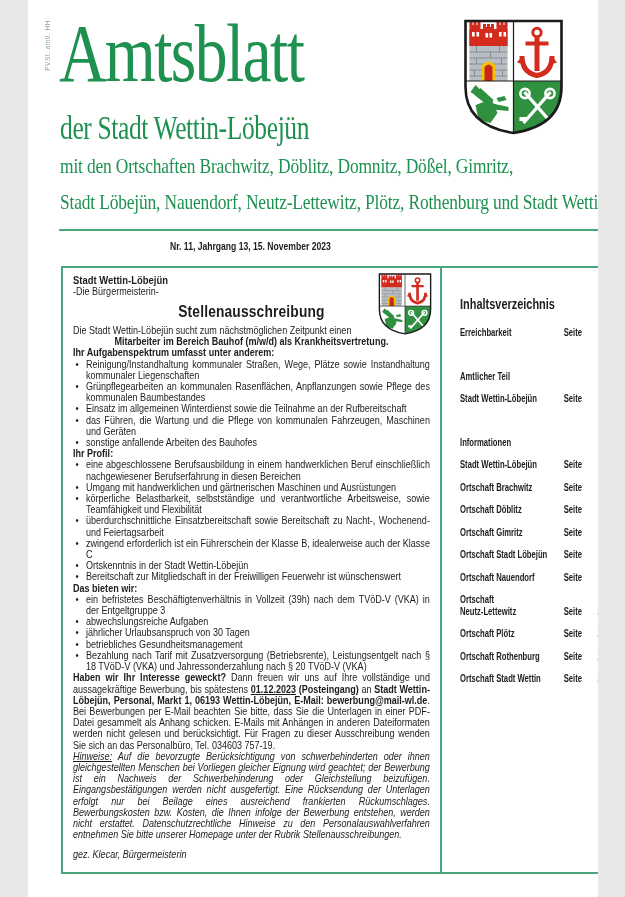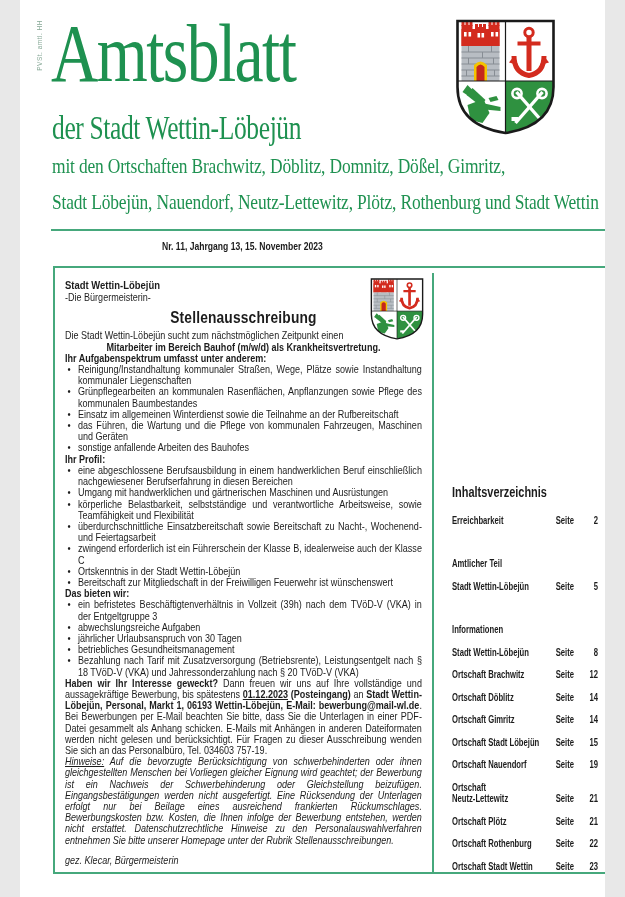--- a/index.html
+++ b/index.html
@@ -1,20 +1,19 @@
 <!DOCTYPE html>
 <html lang="de"><head>
 <meta charset="utf-8">
 <style>
   html,body{margin:0;padding:0;background:#e8e8e8;}
   .page{
     position:relative;width:570px;height:897px;background:#ffffff;
     font-family:"Liberation Sans",sans-serif;color:#1c1c1c;overflow:hidden;
     margin:0 auto;
-    padding-left:15px;
   }
   
   .edge-note{
     position:absolute;left:16px;top:20px;font-size:6.5px;color:#86a896;
     writing-mode:vertical-rl;transform:rotate(180deg);letter-spacing:.5px;
   }
   .mast-title{
     position:absolute;left:31px;top:13px;
     font-family:"Liberation Serif",serif;font-weight:400;color:#1e9150;
     font-size:82px;line-height:1;white-space:nowrap;
@@ -36,21 +35,21 @@
   .district.l2{top:190px;}
   .mast-rule{position:absolute;left:31px;top:229px;width:569px;height:2px;background:#46a87c;}
   .issue-line{
     position:absolute;left:142px;top:240px;font-size:11px;font-weight:bold;
     white-space:nowrap;transform:scaleX(.78);transform-origin:0 0;
   }
   .coa-large{position:absolute;left:435px;top:19px;width:101px;height:118px;}
   
   .content{
     position:absolute;left:33px;top:266px;width:555px;height:608px;
-    border:2px solid #46a87c;box-sizing:border-box;display:flex;background:#fff;align-items:flex-end;
+    border:2px solid #46a87c;box-sizing:border-box;display:flex;background:#fff;
   }
   .left-col{
     width:379px;box-sizing:border-box;border-right:2px solid #46a87c;
     padding:7px 10px 6px 10px;position:relative;overflow:hidden;
   }
   .col-squeeze{
     width:415px;transform:scaleX(.86);transform-origin:0 0;
     font-size:10.5px;line-height:11.2px;text-align:justify;
   }
   .coa-small{position:absolute;right:8px;top:5px;width:54px;height:63px;}

